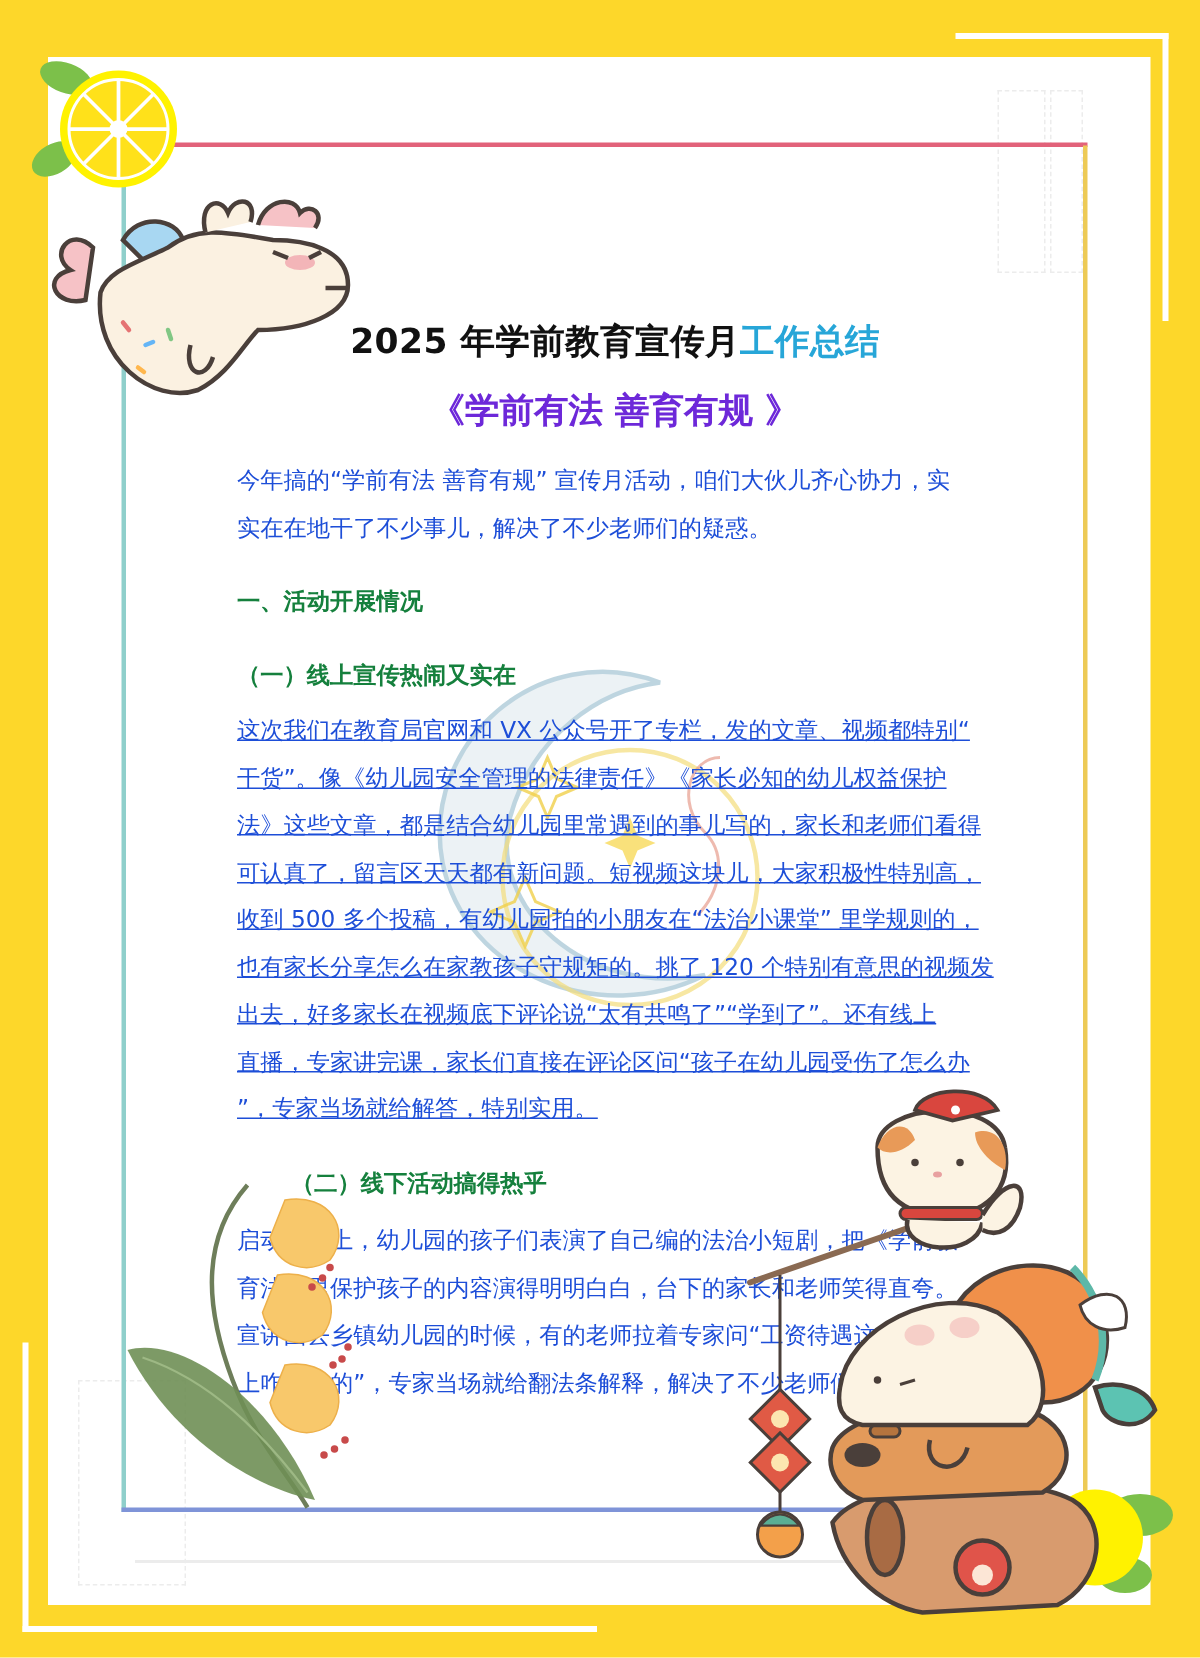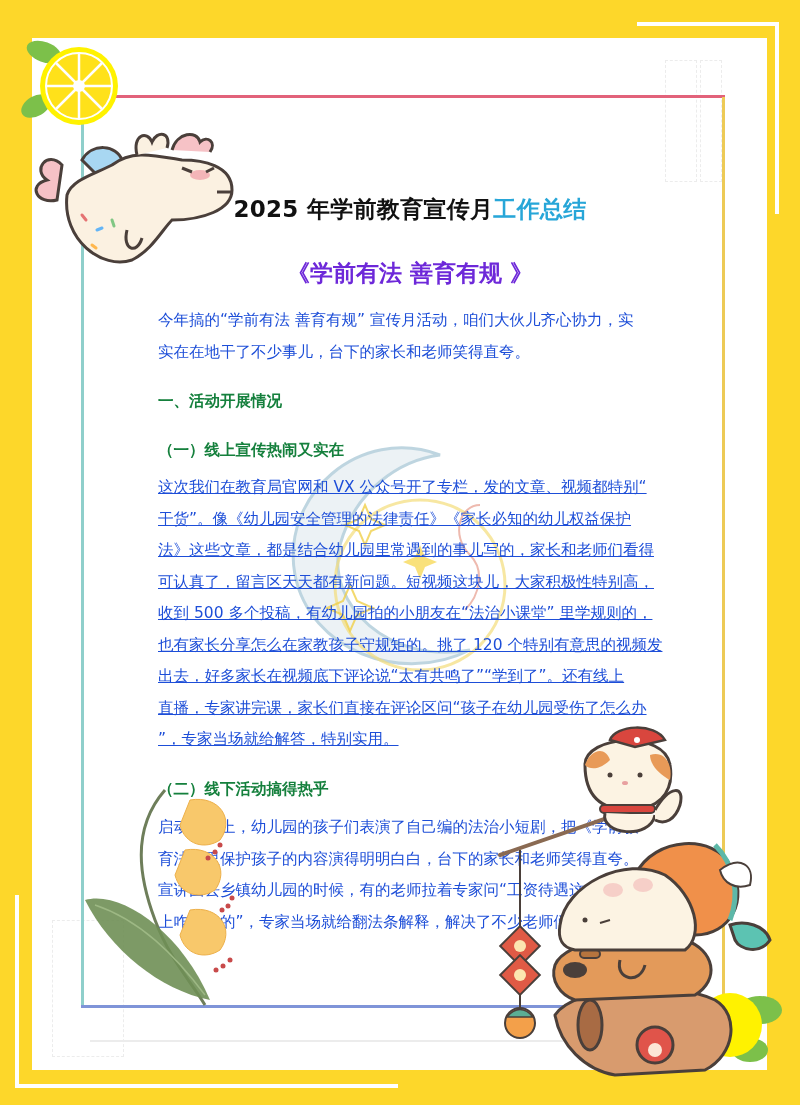--- a/index.html
+++ b/index.html
@@ -8,21 +8,21 @@
   .wl{position:absolute;background:#fff;}
   
   .panel{position:absolute;left:32px;top:38px;width:735px;height:1032px;background:#fff;}
   
   .line-top{position:absolute;left:115px;top:95px;width:610px;height:3px;background:#E2627A;}
   .line-left{position:absolute;left:81px;top:120px;width:3px;height:888px;background:#8FCFCB;}
   .line-right{position:absolute;left:722px;top:97px;width:3px;height:910px;background:#EDCA56;}
   .line-bottom{position:absolute;left:81px;top:1005px;width:600px;height:3px;background:#7F94D8;}
   
   .ghost{position:absolute;border:1px solid #ececec;}
-  .title{position:absolute;left:200px;top:194px;width:420px;text-align:center;font-size:23px;font-weight:bold;color:#111;white-space:nowrap;letter-spacing:0.3px;}
+  .title{position:absolute;left:200px;top:212px;width:420px;text-align:center;font-size:23px;font-weight:bold;color:#111;white-space:nowrap;letter-spacing:0.3px;}
   .title .hl{color:#27A6D8;}
   .subtitle{position:absolute;left:200px;top:258px;width:420px;text-align:center;font-size:23px;font-weight:bold;color:#6d28d9;white-space:nowrap;}
   .p{position:absolute;left:158px;width:520px;font-size:15.5px;line-height:31.5px;color:#1d4ed8;}
   .h{position:absolute;left:158px;font-size:15.5px;font-weight:bold;color:#15803d;white-space:nowrap;}
   .line{white-space:nowrap;display:block;}
   
   svg{position:absolute;overflow:visible;}
 </style>
 </head>
 <body>
@@ -51,40 +51,40 @@
   <path d="M150 110 l5 12 l12 5 l-12 5 l-5 12 l-5 -12 l-12 -5 l12 -5 Z" fill="#F7D95A" opacity="0.8"></path>
   <path d="M80 150 l7 16 l16 7 l-16 7 l-7 16 l-7 -16 l-16 -7 l16 -7 Z" fill="none" stroke="#F0CF4A" stroke-width="2" opacity="0.8"></path>
   <path d="M210 70 c -20 0,-30 30,-10 50 c 15 15, 10 40, -5 55" fill="none" stroke="#E38C7A" stroke-width="2" opacity="0.6"></path>
 </svg>
 
 <div class="title"><span>2025 年学前教育宣传月</span><span class="hl">工作总结</span></div>
 <div class="subtitle">《学前有法 善育有规 》</div>
 
 <div class="p" style="top:305px;">
   <span class="line">今年搞的“学前有法 善育有规” 宣传月活动，咱们大伙儿齐心协力，实</span>
-  <span class="line">实在在地干了不少事儿，台下的家长和老师笑得直夸。</span>
+  <span class="line">实在在地干了不少事儿，解决了不少老师们的疑惑。</span>
 </div>
 
 <div class="h" style="top:391px;">一、活动开展情况</div>
 
 <div class="h" style="top:440px;text-align:right;">（一）线上宣传热闹又实在</div>
 
 <div class="p" style="top:472px;text-decoration:underline;">
   <span class="line">这次我们在教育局官网和 VX 公众号开了专栏，发的文章、视频都特别“</span>
   <span class="line">干货”。像《幼儿园安全管理的法律责任》《家长必知的幼儿权益保护</span>
   <span class="line">法》这些文章，都是结合幼儿园里常遇到的事儿写的，家长和老师们看得</span>
   <span class="line">可认真了，留言区天天都有新问题。短视频这块儿，大家积极性特别高，</span>
   <span class="line">收到 500 多个投稿，有幼儿园拍的小朋友在“法治小课堂” 里学规则的，</span>
   <span class="line">也有家长分享怎么在家教孩子守规矩的。挑了 120 个特别有意思的视频发</span>
   <span class="line">出去，好多家长在视频底下评论说“太有共鸣了”“学到了”。还有线上</span>
   <span class="line">直播，专家讲完课，家长们直接在评论区问“孩子在幼儿园受伤了怎么办</span>
   <span class="line">”，专家当场就给解答，特别实用。</span>
 </div>
 
-<div class="h" style="top:779px;">（二）线下活动搞得热乎</div>
+<div class="h" style="top:779px;margin-left:36px;">（二）线下活动搞得热乎</div>
 
 <div class="p" style="top:812px;">
   <span class="line">启动仪式上，幼儿园的孩子们表演了自己编的法治小短剧，把《学前教</span>
   <span class="line">育法》里保护孩子的内容演得明明白白，台下的家长和老师笑得直夸。</span>
   <span class="line">宣讲团去乡镇幼儿园的时候，有的老师拉着专家问“工资待遇这些法律</span>
   <span class="line">上咋规定的”，专家当场就给翻法条解释，解决了不少老师们的疑惑。</span>
 </div>
 
 <svg style="left:22px;top:38px;" width="100" height="95" viewBox="0 0 100 95">
   <ellipse cx="22" cy="14" rx="18" ry="10" transform="rotate(20 22 14)" fill="#7CC04A"></ellipse>

